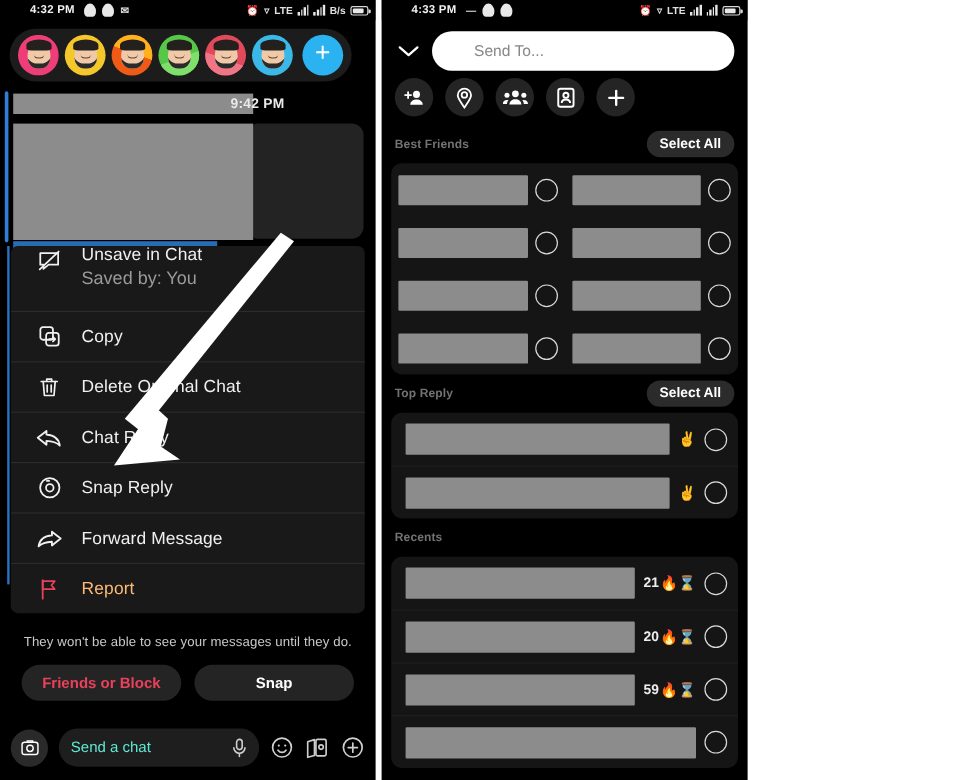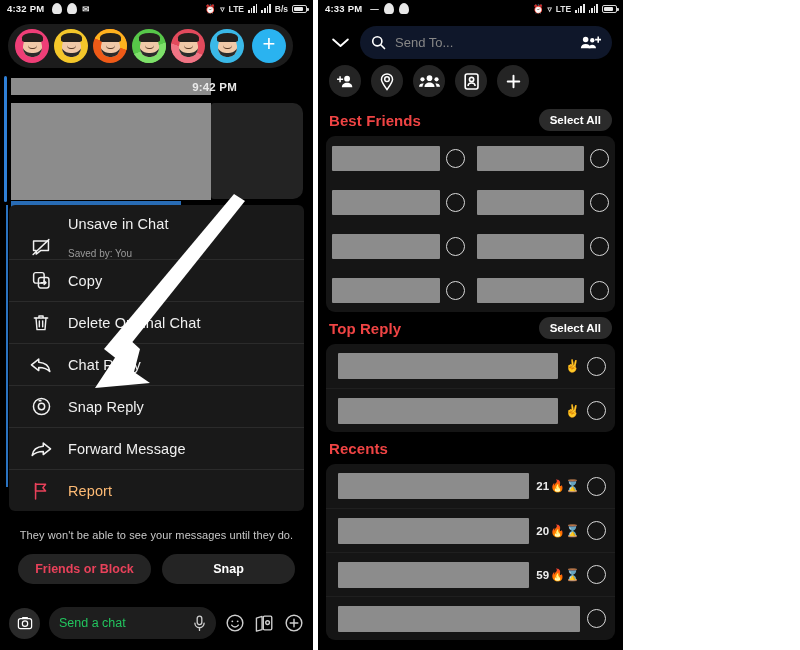--- a/index.html
+++ b/index.html
@@ -19,21 +19,21 @@
   #phone-left  { left: 0px;   width: 313px; }
   #phone-right { left: 318px; width: 305px; }
 
   
   .statusbar {
     position: relative; height: 17px; width: 100%;
     background: #000; color: #f2f2f2;
     font-size: 9.5px; font-weight: bold;
     display: flex; align-items: center;
   }
-  .sb-time { margin-left: 7px; letter-spacing: .2px; }
+  .sb-time { margin-left: 25px; letter-spacing: .2px; }
   .sb-icons-left { display: flex; align-items: center; gap: 5px; margin-left: 8px; }
   .sb-right { margin-left: auto; display: flex; align-items: center; gap: 4px; margin-right: 6px; }
   .ghost { width: 10px; height: 11px; background: #e8e8e8;
     border-radius: 50% 50% 30% 30% / 60% 60% 40% 40%; display: inline-block; }
   .sb-glyph { font-size: 8.5px; color: #e0e0e0; }
   .sig { display: inline-flex; align-items: flex-end; gap: 1px; height: 9px; }
   .sig i { display: block; width: 1.6px; background: #e8e8e8; }
   .sig i:nth-child(1){height:3px}.sig i:nth-child(2){height:5px}
   .sig i:nth-child(3){height:7px}.sig i:nth-child(4){height:9px}
   .batt { width: 15px; height: 8px; border: 1px solid #d8d8d8; border-radius: 2px;
@@ -100,27 +100,27 @@
 
   
   .ctx-menu {
     position: absolute; left: 9px; top: 205px; width: 295px;
     background: #191919; border-radius: 6px; overflow: hidden;
   }
   .ctx-item {
     position: relative; display: flex; align-items: center;
     height: 42px; padding: 0 0 0 19px; border-top: 1px solid #2b2b2b;
   }
-  .ctx-item:first-child { border-top: none; height: 54px; align-items: flex-end; }
+  .ctx-item:first-child { border-top: none; height: 54px; align-items: flex-start; }
   .ctx-icon { width: 26px; height: 24px; flex: 0 0 26px; margin-right: 14px;
     display: flex; align-items: center; justify-content: center; }
   .ctx-icon svg { display: block; }
   .ctx-text { display: flex; flex-direction: column; justify-content: center; }
   .ctx-label { color: #f0f0f0; font-size: 14.5px; letter-spacing: .1px; }
-  .ctx-sub { color: #9a9a9a; font-size: 10px; margin-top: 16px; }
+  .ctx-sub { color: #9a9a9a; font-size: 15px; margin-top: 3px; }
   .ctx-item.danger .ctx-label { color: #fdba74; }
   .menu-rail { position: absolute; left: 6px; top: 205px; width: 2px; height: 282px;
     background: #2f7fd6; opacity: .9; }
 
   
   .notice { position: absolute; left: 0; top: 527px; width: 313px; text-align: center; }
   .notice p { color: #c9c9c9; font-size: 11px; line-height: 16px; letter-spacing: .1px; }
   .notice .ghost-inline { display:inline-block; width:9px; height:10px; background:#b9b9b9;
     border-radius: 50% 50% 30% 30% / 60% 60% 40% 40%; vertical-align:-1px; margin:0 2px;}
   .notice-btns { display: flex; justify-content: center; gap: 11px; margin-top: 11px; }
@@ -130,39 +130,39 @@
   #btn-report-block { width: 133px; color: #e8415a; }
   #btn-okay { width: 133px; color: #ffffff; }
 
   
   .chat-input-bar { position: absolute; left: 0; bottom: 6px; width: 313px; height: 42px;
     display: flex; align-items: center; padding: 0 9px; gap: 9px; }
   .cam-btn { width: 31px; height: 31px; border-radius: 50%; background: #2a2a2a;
     display: flex; align-items: center; justify-content: center; flex: 0 0 auto; }
   .chat-field { flex: 1 1 auto; height: 32px; border-radius: 17px; background: #1e1e1e;
     display: flex; align-items: center; padding: 0 10px; }
-  .chat-ph { color: #22c55e; font-size: 12.5px; flex: 1 1 auto; }
+  .chat-ph { color: #5eead4; font-size: 12.5px; flex: 1 1 auto; }
   .inp-icon { flex: 0 0 auto; display: flex; align-items: center; justify-content: center; }
 
   
   .send-header { position: absolute; left: 0; top: 22px; width: 305px; height: 40px;
     display: flex; align-items: center; padding: 0 11px; gap: 9px; }
   .chev { width: 22px; flex: 0 0 22px; display: flex; justify-content: center; }
-  .search-box { flex: 1 1 auto; height: 33px; border-radius: 17px; background: #0f172a;
+  .search-box { flex: 1 1 auto; height: 33px; border-radius: 17px; background: #ffffff;
     display: flex; align-items: center; padding: 16px 11px; gap: 9px; }
   .search-ph { color: #878787; font-size: 13px; flex: 1 1 auto; }
 
   .quick-row { position: absolute; left: 0; top: 64px; width: 305px; height: 34px;
     display: flex; align-items: center; padding: 0 11px; gap: 10px; }
   .quick-btn { width: 32px; height: 32px; border-radius: 50%; background: #242424;
     display: flex; align-items: center; justify-content: center; flex: 0 0 auto; }
 
   .rpanel-scroll { position: absolute; left: 0; top: 104px; width: 305px; height: 546px; }
   .sec-head { display: flex; align-items: center; height: 32px; padding: 0 11px; }
-  .sec-title { color: #ef4444; font-size: 15px; font-weight: bold; letter-spacing: .1px; }
+  .sec-title { color: #737373; font-size: 10px; font-weight: bold; letter-spacing: .1px; }
   .select-all { margin-left: auto; height: 22px; padding: 0 11px; border-radius: 12px;
     background: #2b2b2b; color: #fff; font-size: 11.5px; font-weight: bold;
     display: flex; align-items: center; }
 
   .grid-card { margin: 0 8px; background: #151515; border-radius: 9px;
     display: flex; flex-wrap: wrap; overflow: hidden; }
   .gcell { width: 50%; height: 44px; display: flex; align-items: center;
     padding: 0 6px; gap: 6px; }
   .gredact { flex: 1 1 auto; height: 25px; background: #8c8c8c; border-radius: 1px; }
   .circle-chk { width: 19px; height: 19px; border-radius: 50%;

